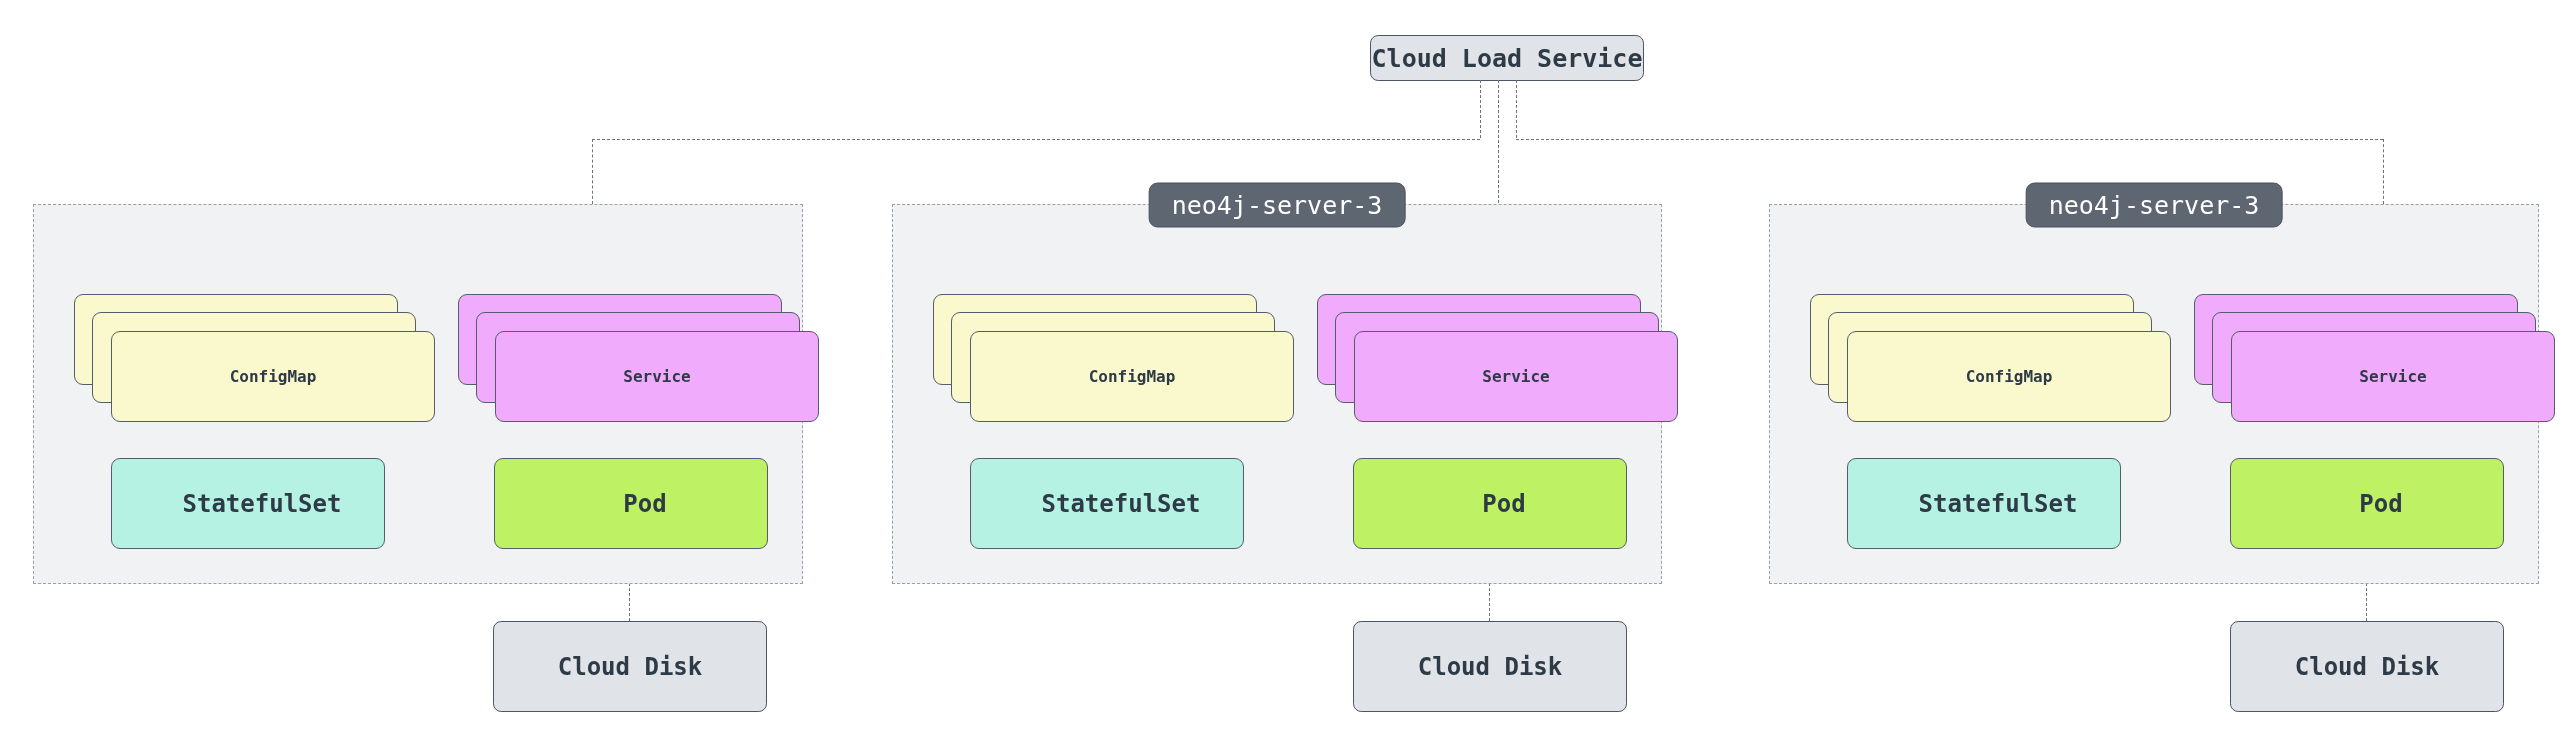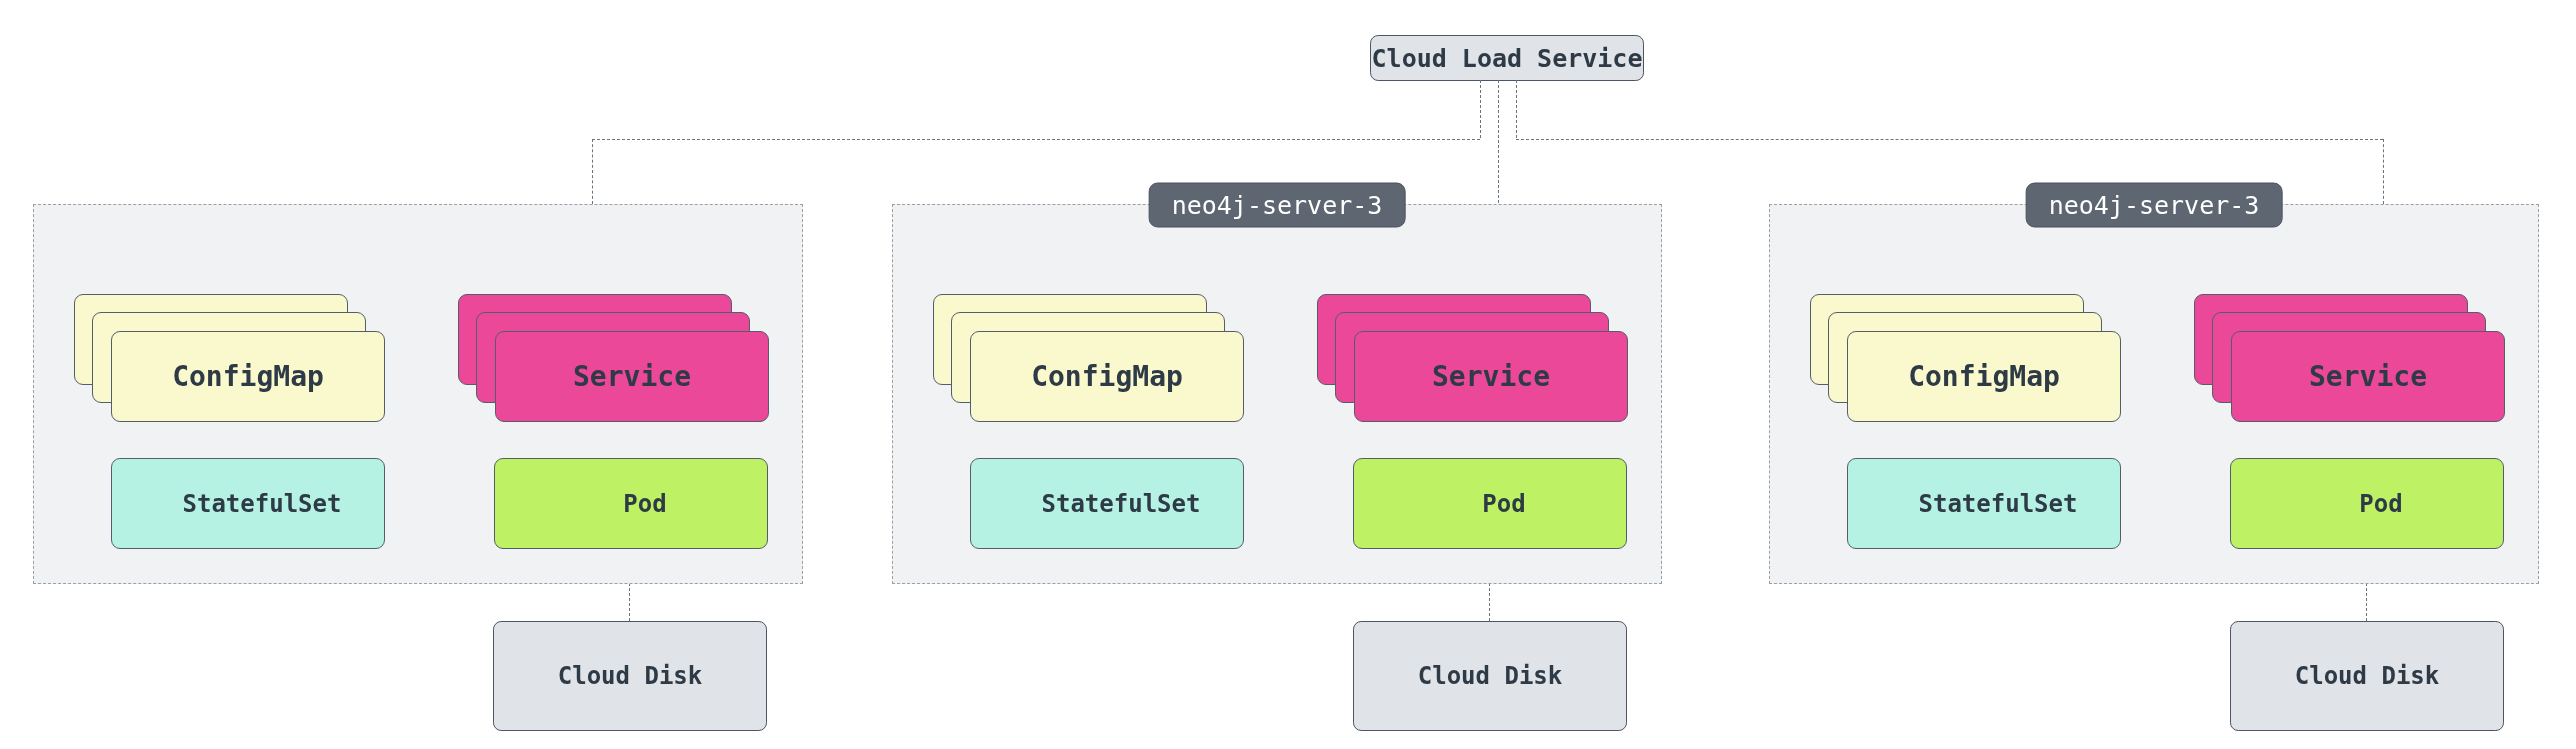--- a/index.html
+++ b/index.html
@@ -15,45 +15,45 @@
   .lb-drop-left   {left:592px; top:139px;height:65px;}
   .lb-drop-mid    {left:1498px;top:80px;height:123px;}
   .lb-stub-right  {left:1516px;top:80px;height:58px;}
   .lb-run-right   {left:1516px;top:139px;width:867px;}
   .lb-drop-right  {left:2383px;top:139px;height:65px;}
   .pod-line-1{left:629px; top:548px;height:73px;}
   .pod-line-2{left:1489px;top:548px;height:73px;}
   .pod-line-3{left:2366px;top:548px;height:73px;}
 
   
-  .gray-node{position:absolute;width:274px;height:110px;background:#e0e3e8;
+  .gray-node{position:absolute;width:274px;height:91px;background:#e0e3e8;
       border:1.8px solid #4c5563;border-radius:8.2px;display:flex;align-items:center;
       justify-content:center;font-weight:bold;font-size:24px;box-sizing:border-box;}
   .load-balancer{left:1370px;top:35px;height:46px;font-size:25px;}
   .disk-1{left:493px;top:621px;}
   .disk-2{left:1353px;top:621px;}
   .disk-3{left:2230px;top:621px;}
 
   
   .server-group{position:absolute;top:204px;width:770px;height:380px;
       background:#f1f2f4;border:1.8px dashed #9aa0a8;box-sizing:border-box;}
   .g1{left:33px;} .g2{left:892px;} .g3{left:1769px;}
   .server-label{position:absolute;left:50%;top:0;transform:translate(-50%,-50%);
       background:#5d6671;color:#ffffff;font-size:25px;line-height:1;
       padding:9px 22px;border-radius:9px;border:0.9px solid #4a525d;white-space:nowrap;}
 
   
   .stack{position:absolute;width:311px;height:128px;}
   .stack-cm{left:40px;top:89px;}
   .stack-svc{left:424px;top:89px;}
-  .card{position:absolute;width:274px;height:91px;border:1.8px solid #545e6a;
+  .card{position:absolute;width:324px;height:91px;border:1.8px solid #545e6a;
       border-radius:9px;box-sizing:border-box;display:flex;align-items:center;
-      justify-content:center;font-weight:bold;font-size:28px;}
+      justify-content:center;font-weight:bold;font-size:16px;}
   .card.back{left:0;top:0;} .card.mid{left:18px;top:18px;} .card.front{left:37px;top:37px;}
-  .cm-fill{background:#f9f9cd;} .svc-fill{background:#ec4899;}
+  .cm-fill{background:#f9f9cd;} .svc-fill{background:#f0abfc;}
 
   
   .box{position:absolute;width:274px;height:91px;border:1.8px solid #545e6a;
       border-radius:9px;box-sizing:border-box;display:flex;align-items:center;
       justify-content:center;font-weight:bold;font-size:24px;padding-left:28px;}
   .statefulset{left:77px;top:253px;background:#b5f2e4;}
   .pod{left:460px;top:253px;background:#bef264;}
 </style>
 </head>
 <body>

